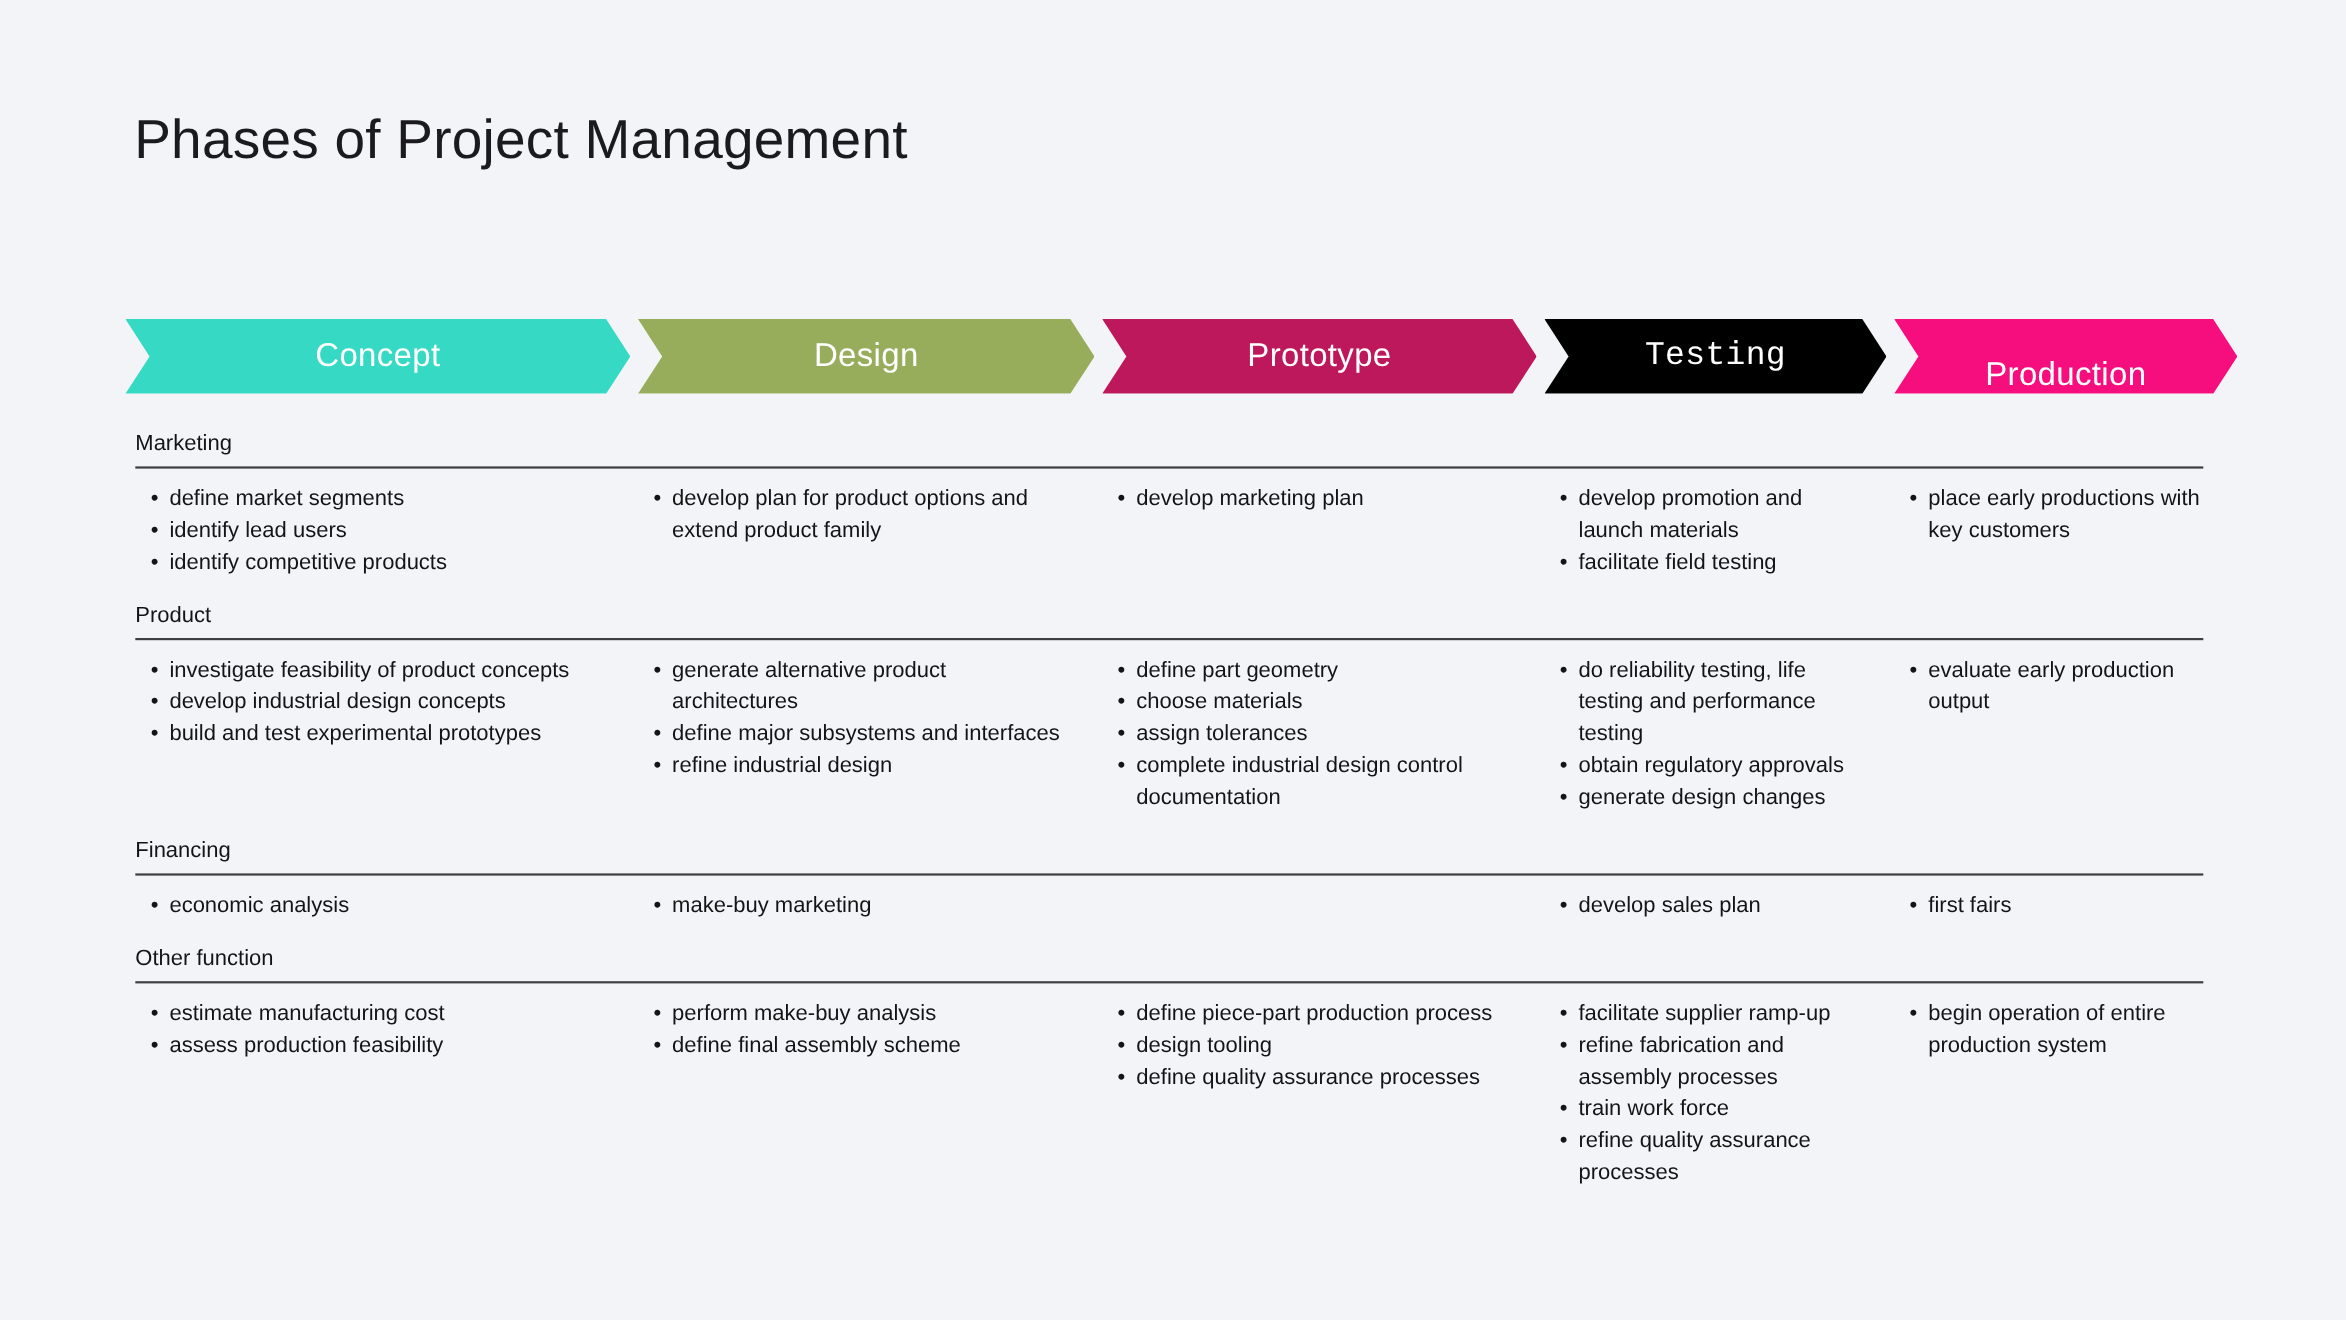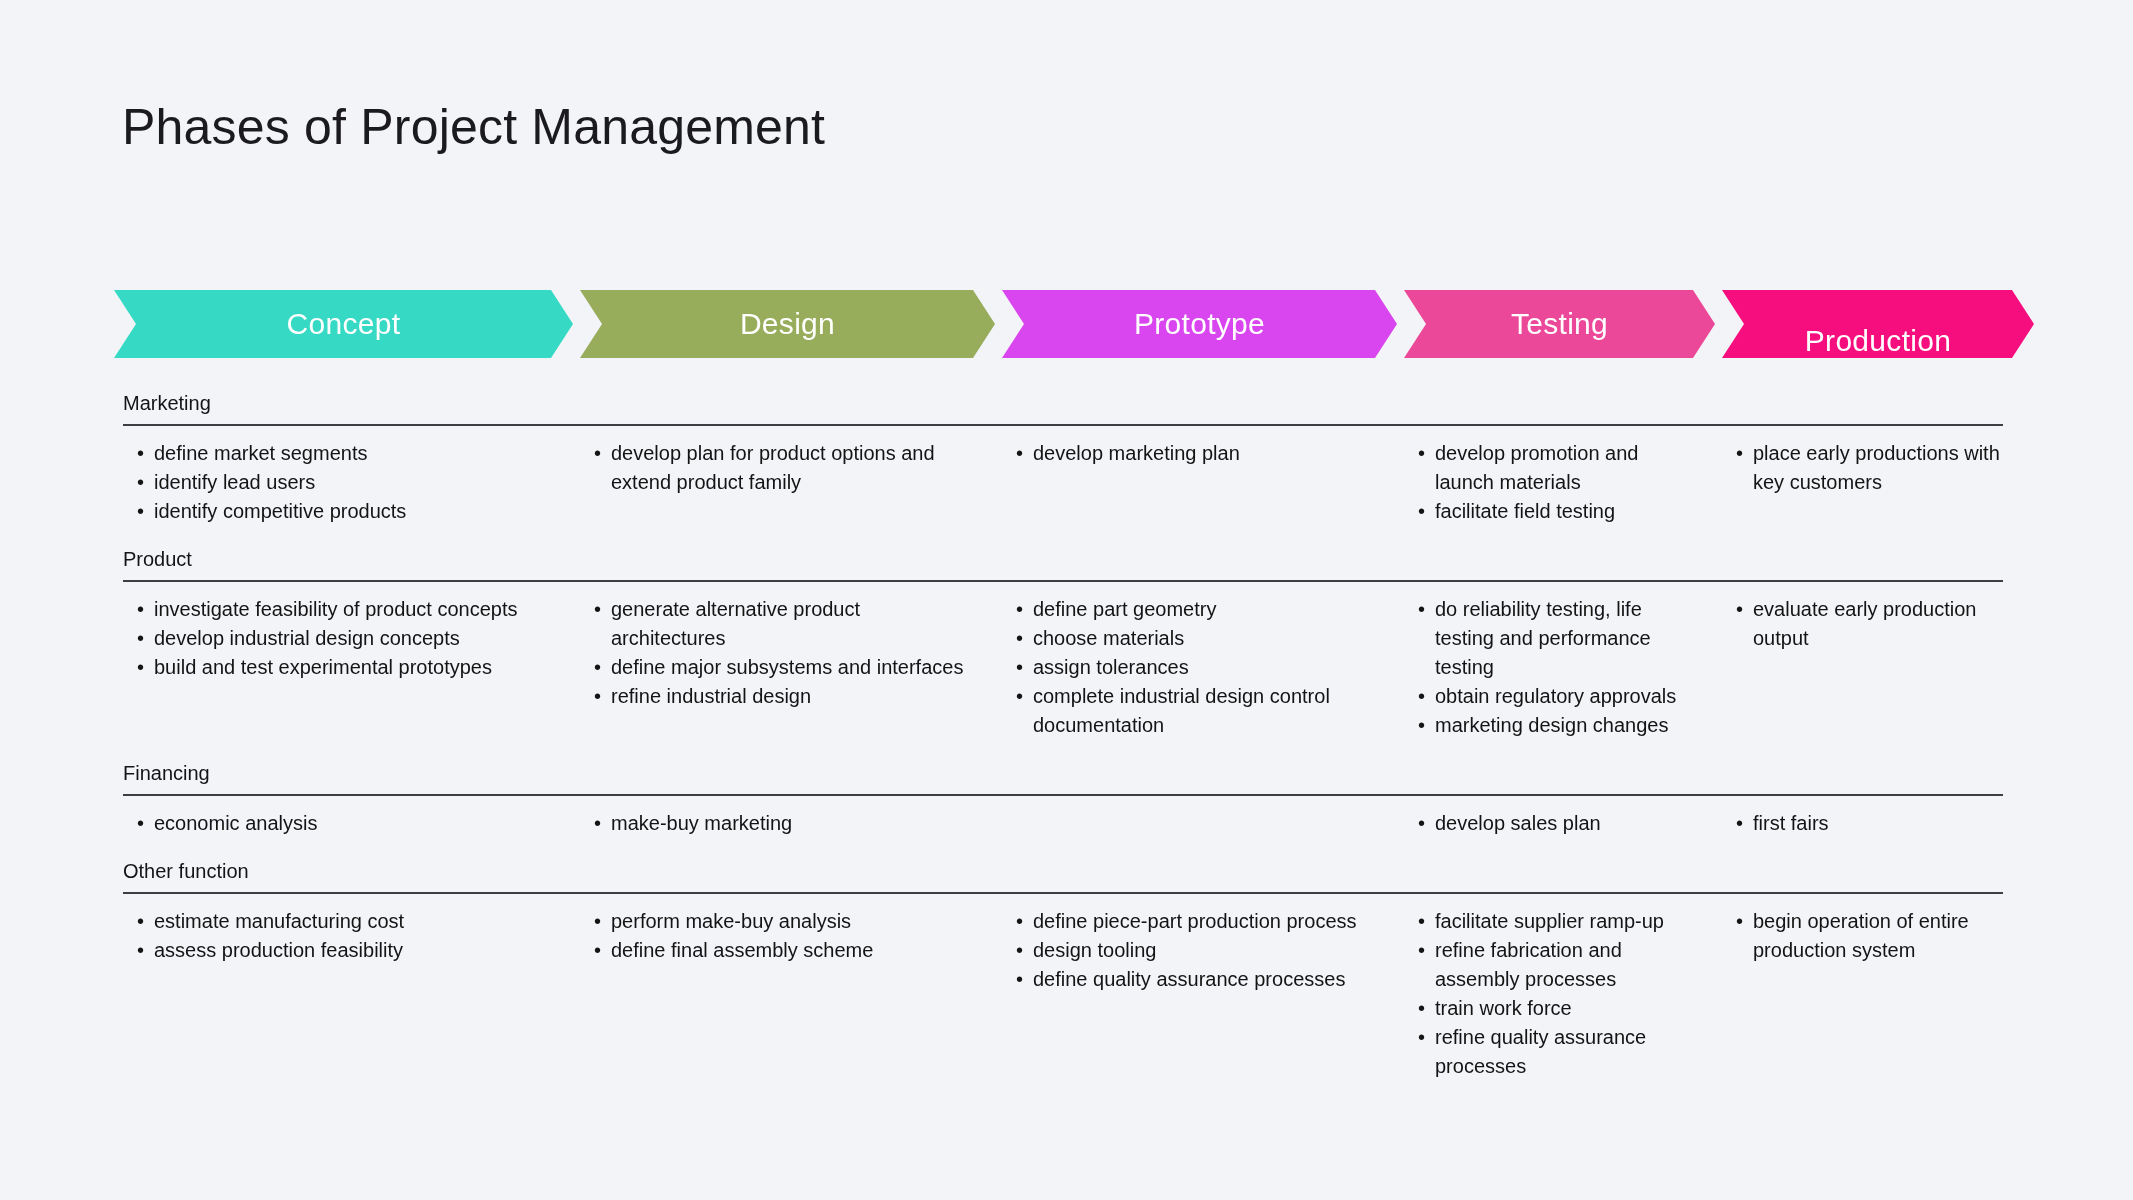--- a/index.html
+++ b/index.html
@@ -87,24 +87,24 @@
 <div class="canvas">
   <h1 class="title">Phases of Project Management</h1>
 
   <div class="band">
       <div class="arrow" style="width: 459px; background: rgb(54, 217, 196);">
     <span class="arrow-label">Concept</span>
   </div>
       <div class="arrow" style="width: 415px; background: rgb(152, 173, 92);">
     <span class="arrow-label">Design</span>
   </div>
-      <div class="arrow" style="width: 395px; background: #d946ef;">
+      <div class="arrow" style="width: 395px; background: #be185d;">
     <span class="arrow-label">Prototype</span>
   </div>
-      <div class="arrow" style="width: 311px; background: #ec4899;">
+      <div class="arrow" style="width: 311px; background: #000000; font-family: Liberation Mono, monospace;">
     <span class="arrow-label">Testing</span>
   </div>
       <div class="arrow" style="width: 312px; background: rgb(246, 14, 126); align-items: flex-end;">
     <span class="arrow-label">Production</span>
   </div>
     </div>
 
   <div class="table">
       <div class="section">
     <h2>Marketing</h2>
@@ -204,21 +204,21 @@
           </div>
           <div class="cell">
             <ul>
               <li>
     <span>do reliability testing, life testing and performance testing</span>
   </li>
               <li>
     <span>obtain regulatory approvals</span>
   </li>
               <li>
-    <span>marketing design changes</span>
+    <span>generate design changes</span>
   </li>
             </ul>
           </div>
           <div class="cell">
             <ul>
               <li>
     <span>evaluate early production output</span>
   </li>
             </ul>
           </div>

